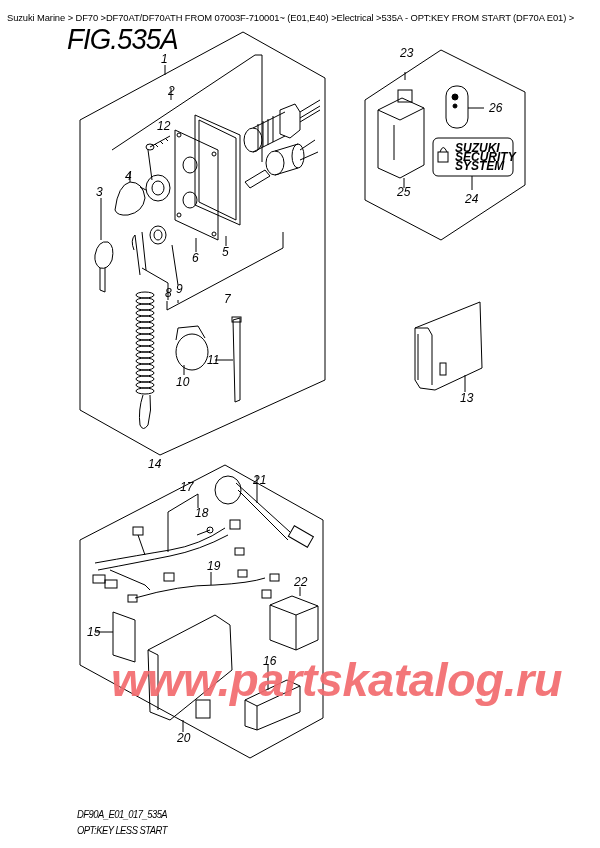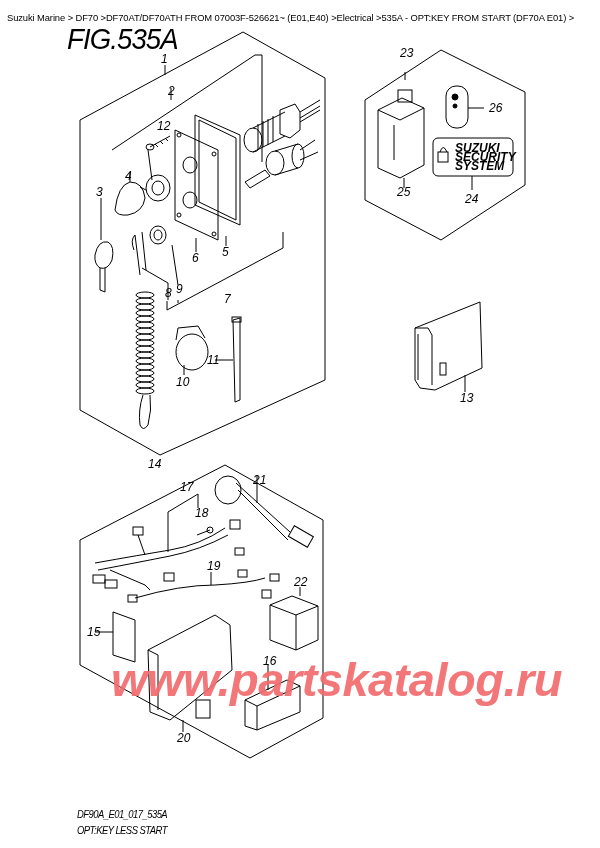--- a/index.html
+++ b/index.html
@@ -14,21 +14,21 @@
   .footer.desc { top:824px; }
   .watermark { position:absolute; left:95px; top:652px; font-size:47px; font-weight:bold; font-style:italic; letter-spacing:-0.5px; white-space:nowrap; opacity:0.92;margin-left:16px; }
 </style>
 </head>
 <body>
 
 <div class="breadcrumb">
   <span class="crumb">Suzuki Marine</span>
   <span>&gt;</span>
   <span class="crumb">DF70</span>
-  <span>&gt;</span><span class="crumb">DF70AT/DF70ATH FROM 07003F-526621~ (E01,E40)</span>
+  <span>&gt;</span><span class="crumb">DF70AT/DF70ATH FROM 07003F-710001~ (E01,E40)</span>
   <span>&gt;</span><span class="crumb">Electrical</span>
   <span>&gt;</span><span class="crumb">535A - OPT:KEY FROM START (DF70A E01)</span>
   <span>&gt;</span>
 </div>
 
 <div class="fig-title">FIG.535A</div>
 
 <svg class="diagram" width="600" height="848" viewBox="0 0 600 848" fill="none" stroke="#000" stroke-width="1">
 
   <polygon points="243,32 325,78 325,380 160,455 80,410 80,120"></polygon>

